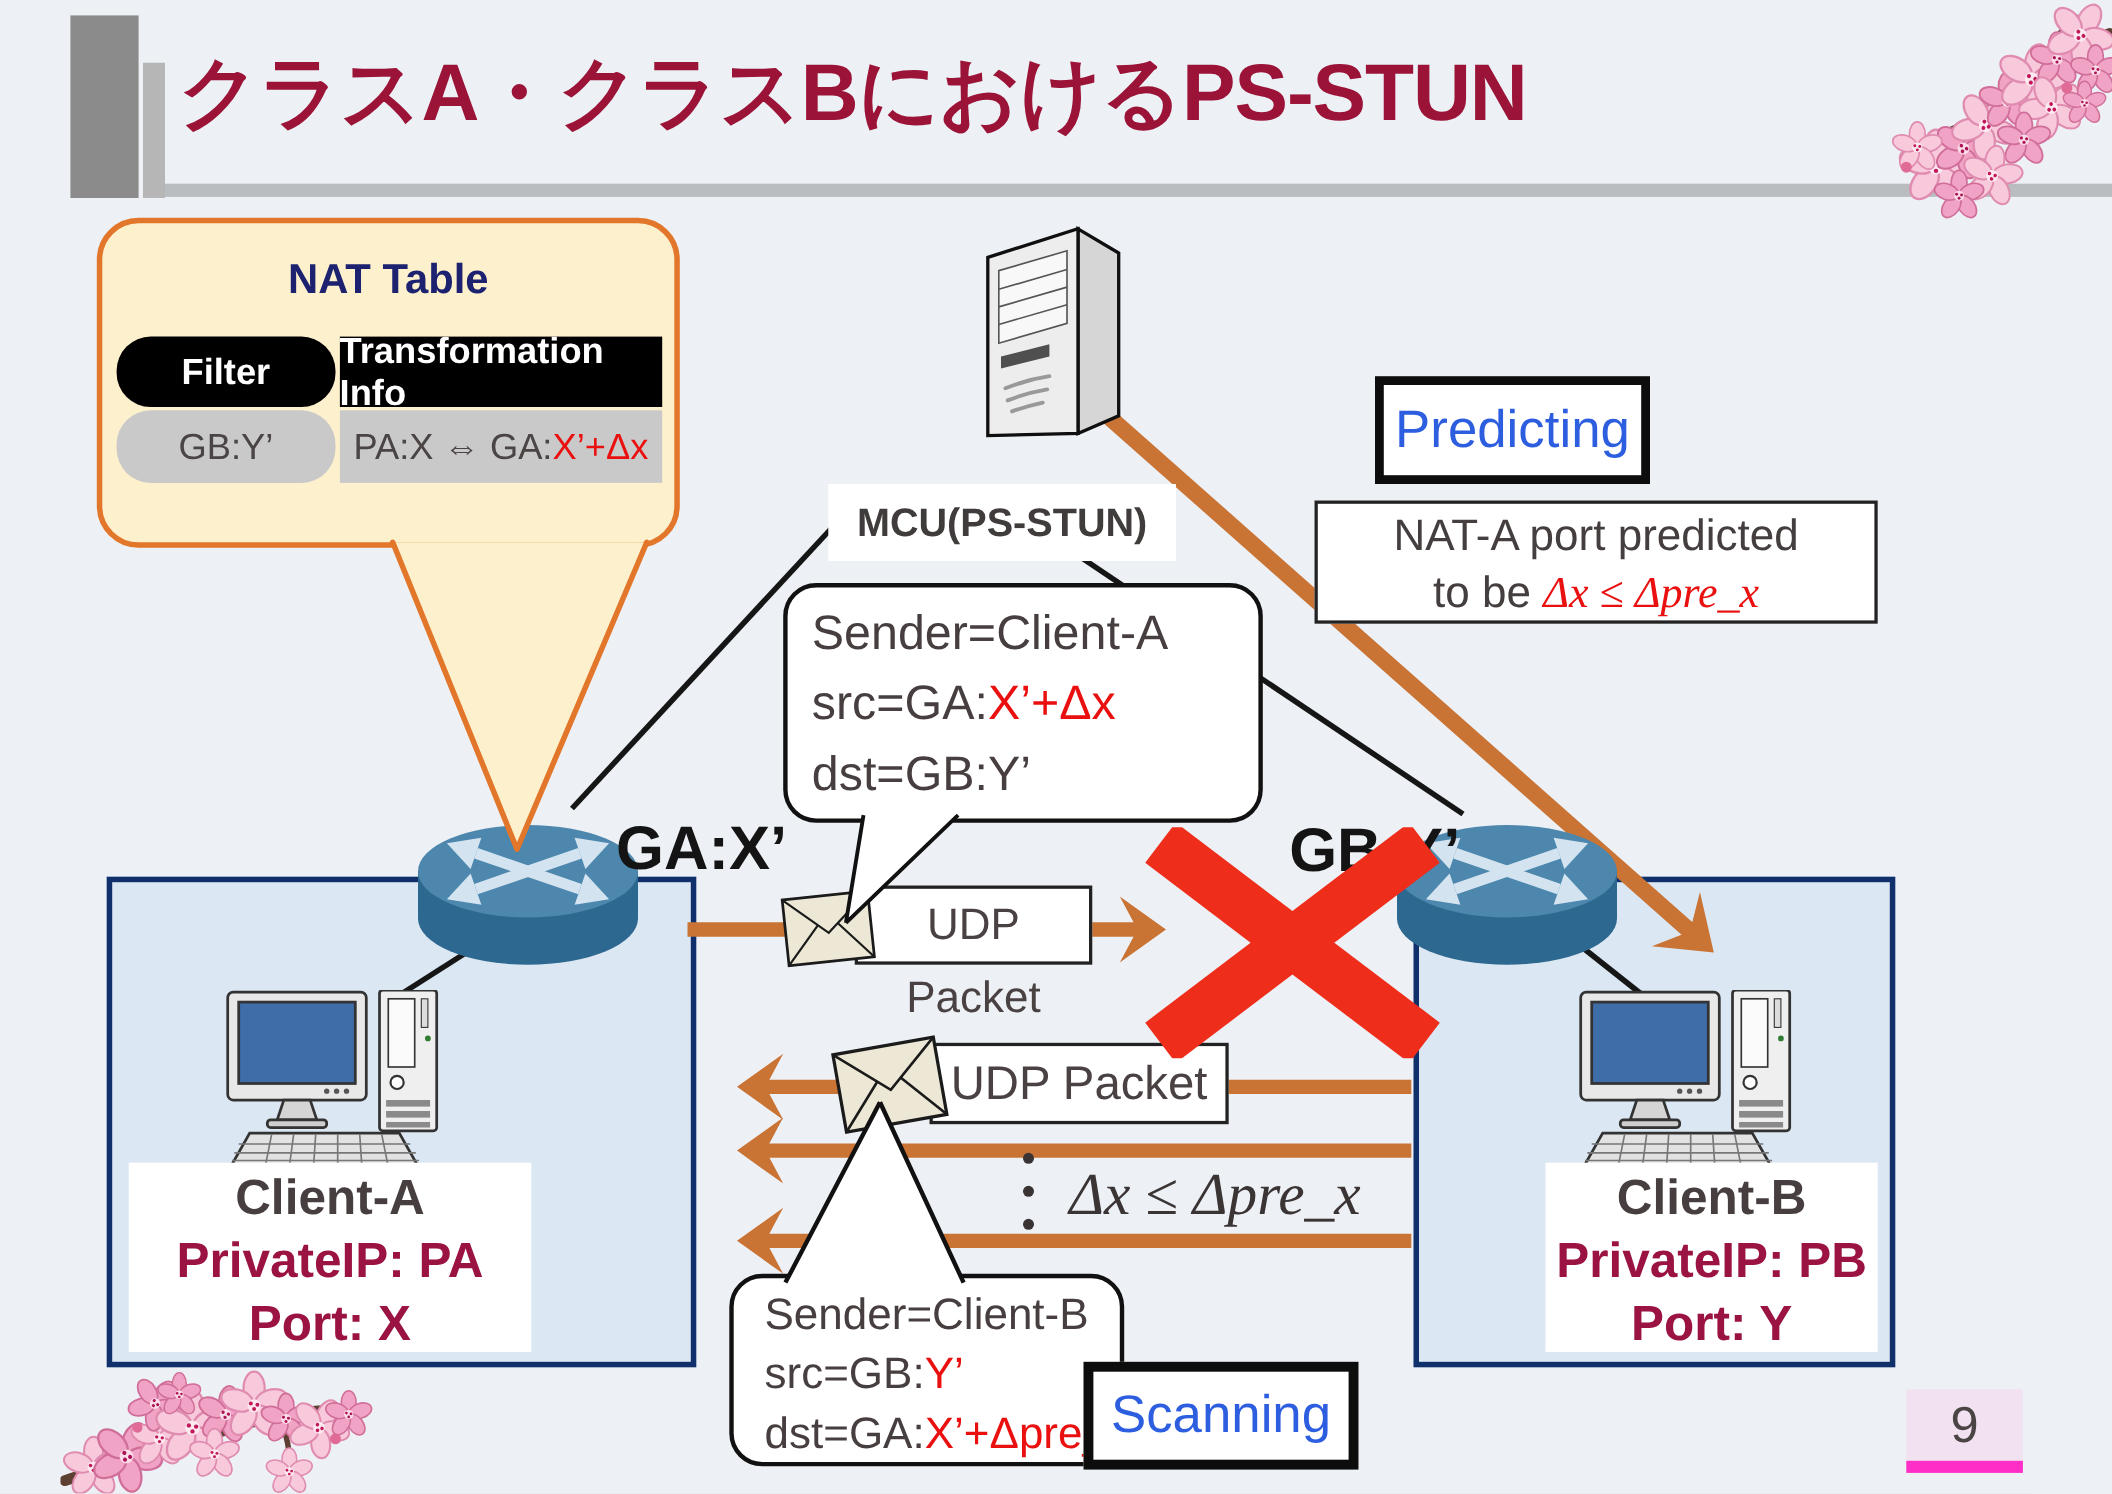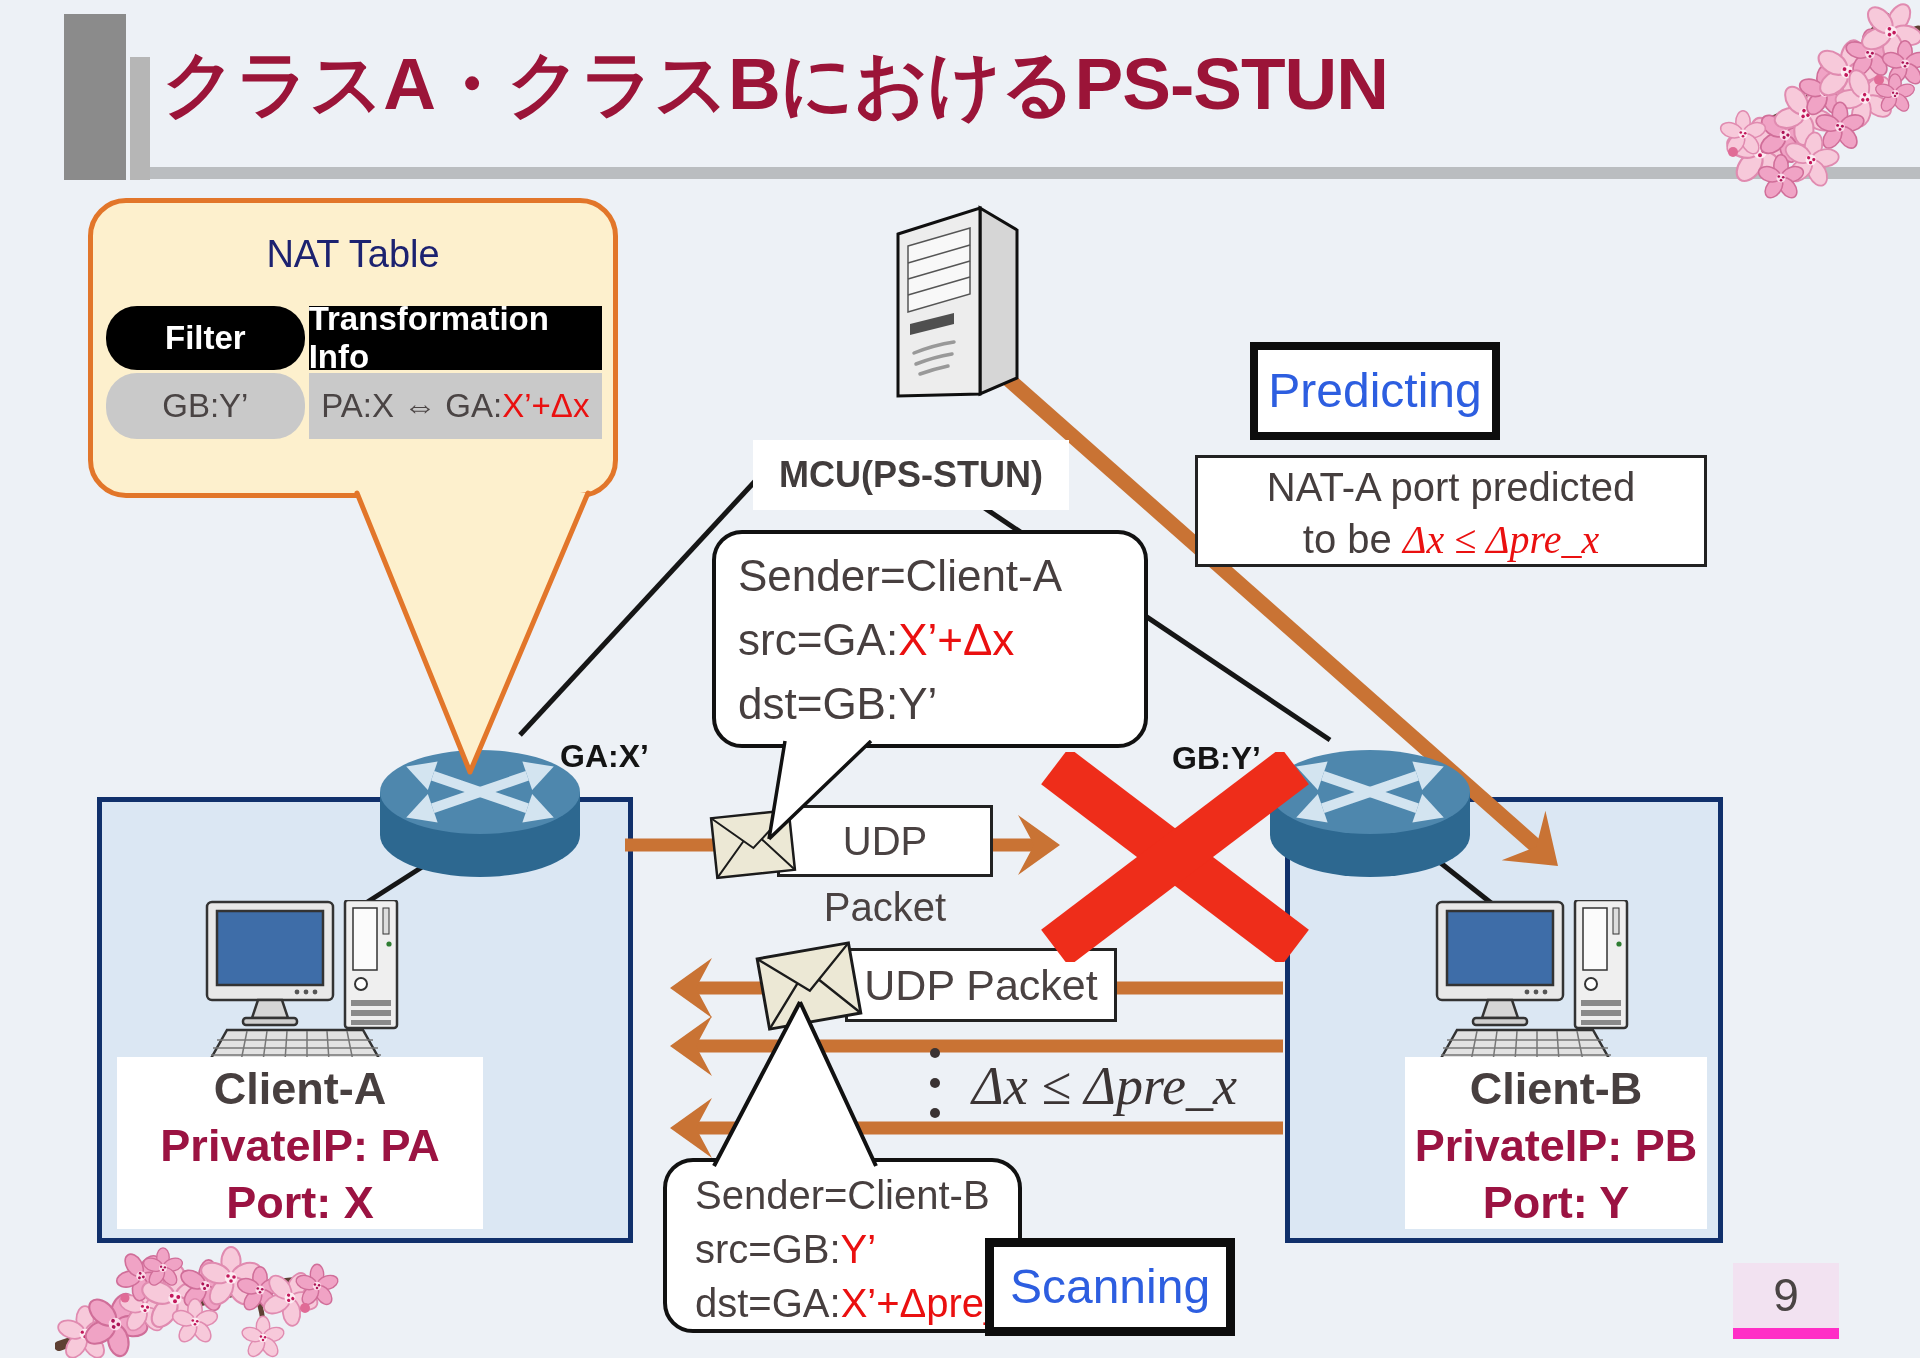--- a/index.html
+++ b/index.html
@@ -15,36 +15,36 @@
   .page-title{left:162px;top:36px;font-size:73px;font-weight:600;color:#9b1438;letter-spacing:-1px;white-space:nowrap;}
 
   
   .client-box{background:#dbe7f3;border:5px solid #10306b;box-sizing:border-box;}
   .box-a{left:97px;top:797px;width:536px;height:446px;}
   .box-b{left:1285px;top:797px;width:438px;height:446px;}
 
   
   .nat-callout{left:88px;top:198px;width:530px;height:300px;background:#fdf0cd;border:5px solid #e2762a;
                border-radius:38px;box-sizing:border-box;}
-  .nat-title{left:0;top:30px;width:100%;text-align:center;font-size:38px;font-weight:400;color:#1c2270;}
+  .nat-title{left:0;top:30px;width:100%;text-align:center;font-size:38px;font-weight:700;color:#1c2270;}
   .nat-tbl{left:13px;top:103px;width:496px;}
   .nat-row{display:flex;column-gap:4px;}
   .nat-row+.nat-row{margin-top:3px;}
   .cell{display:flex;align-items:center;justify-content:center;font-size:33px;}
   .c1{width:210px;border-radius:31px;} .c2{width:310px;}
   .hcell{background:#000;color:#fff;font-weight:700;height:64px;}
   .dcell{background:#c9c9c9;color:#4a4444;height:66px;}
 
   .red{color:#ea1010;}
   .math{font-family:"Liberation Serif","DejaVu Serif",serif;font-style:italic;}
 
   
   .mcu-label{left:753px;top:440px;width:316px;height:70px;background:#fff;text-align:center;
              line-height:70px;font-size:36px;font-weight:700;color:#413c3c;}
-  .nat-name{font-size:32px;font-weight:700;color:#141414;white-space:nowrap;}
+  .nat-name{font-size:56px;font-weight:700;color:#141414;white-space:nowrap;}
   .ga{left:560px;top:738px;} .gb{left:1172px;top:740px;}
 
   .frame{background:#fff;box-sizing:border-box;text-align:center;}
   .predicting-box{left:1250px;top:342px;width:250px;height:98px;border:8px solid #0d0d0d;
                   font-size:48px;color:#2d5ee0;line-height:82px;}
   .nata-note{left:1195px;top:455px;width:512px;height:112px;border:3px solid #222;
              font-size:40px;color:#453e3e;line-height:52px;padding-top:3px;}
   .udp1{left:777px;top:805px;width:216px;height:72px;border:3px solid #222;font-size:40px;color:#4a4242;line-height:66px;}
   .udp2{left:845px;top:948px;width:272px;height:74px;border:3px solid #222;font-size:43px;color:#4a4242;line-height:68px;}
   .scanning-box{left:985px;top:1238px;width:250px;height:98px;border:9px solid #0d0d0d;

